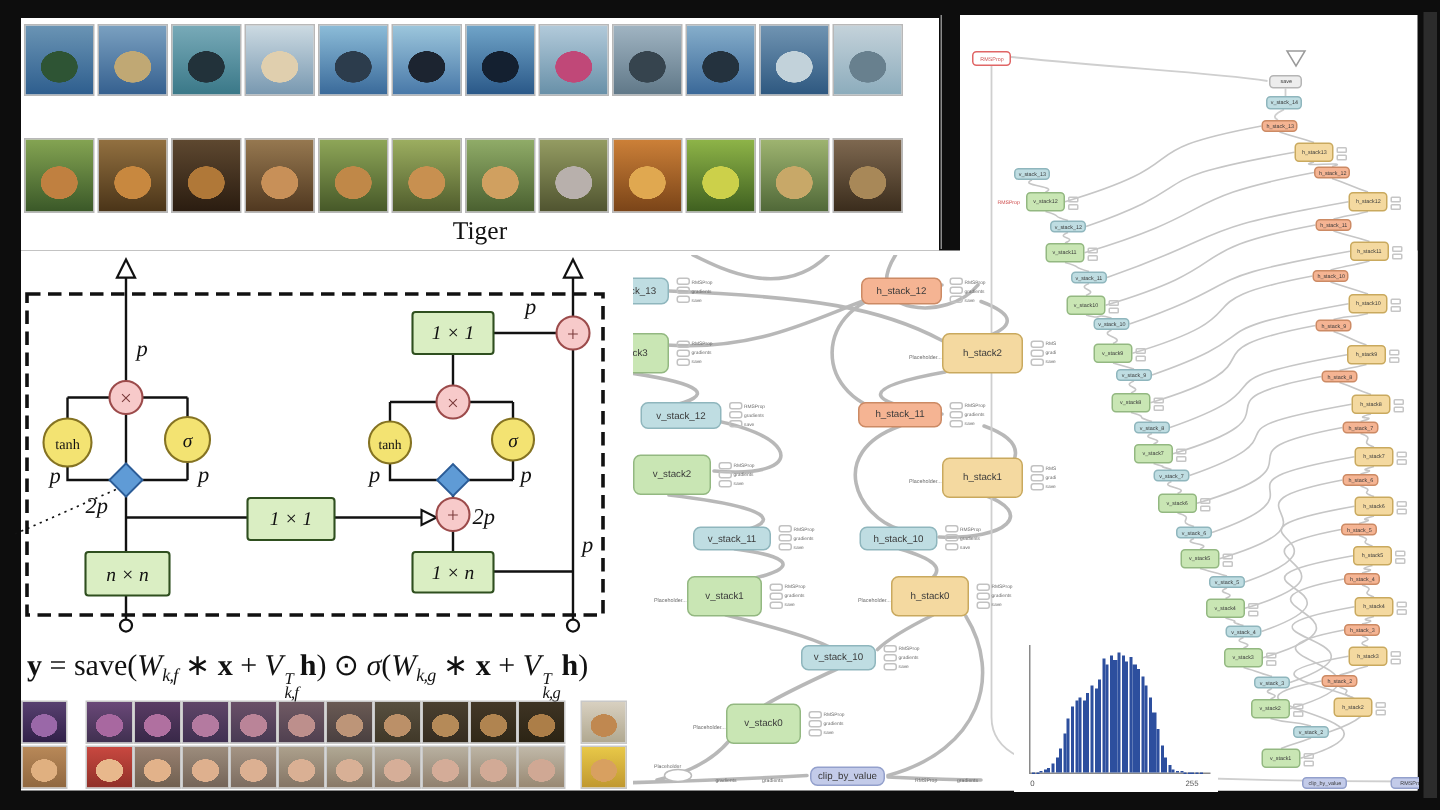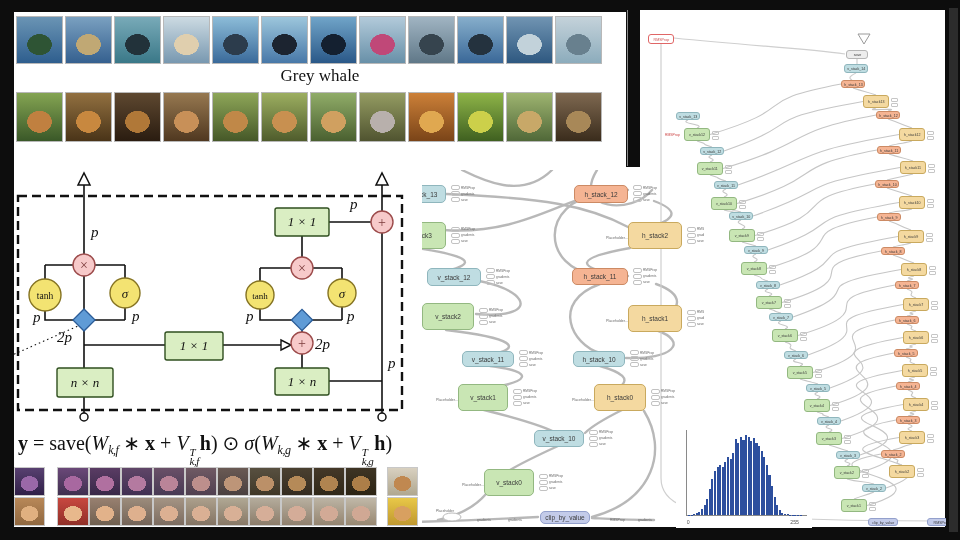--- a/index.html
+++ b/index.html
@@ -70,35 +70,35 @@
       <div class="thumb" style="width: 47px; height: 48px; background: radial-gradient(60% 50% at 50% 60%, rgb(224, 207, 174) 0px, rgb(224, 207, 174) 45%, rgba(0, 0, 0, 0) 46%), linear-gradient(rgb(204, 218, 226) 0%, rgb(120, 152, 176) 100%);"></div>
       <div class="thumb" style="width: 47px; height: 48px; background: radial-gradient(60% 50% at 50% 60%, rgb(44, 60, 76) 0px, rgb(44, 60, 76) 45%, rgba(0, 0, 0, 0) 46%), linear-gradient(rgb(140, 188, 216) 0%, rgb(58, 106, 154) 100%);"></div>
       <div class="thumb" style="width: 47px; height: 48px; background: radial-gradient(60% 50% at 50% 60%, rgb(28, 36, 48) 0px, rgb(28, 36, 48) 45%, rgba(0, 0, 0, 0) 46%), linear-gradient(rgb(156, 198, 220) 0%, rgb(72, 120, 168) 100%);"></div>
       <div class="thumb" style="width: 47px; height: 48px; background: radial-gradient(60% 50% at 50% 60%, rgb(20, 32, 48) 0px, rgb(20, 32, 48) 45%, rgba(0, 0, 0, 0) 46%), linear-gradient(rgb(112, 164, 200) 0%, rgb(42, 88, 136) 100%);"></div>
       <div class="thumb" style="width: 47px; height: 48px; background: radial-gradient(60% 50% at 50% 60%, rgb(192, 72, 120) 0px, rgb(192, 72, 120) 45%, rgba(0, 0, 0, 0) 46%), linear-gradient(rgb(178, 202, 218) 0%, rgb(104, 144, 168) 100%);"></div>
       <div class="thumb" style="width: 47px; height: 48px; background: radial-gradient(60% 50% at 50% 60%, rgb(54, 68, 78) 0px, rgb(54, 68, 78) 45%, rgba(0, 0, 0, 0) 46%), linear-gradient(rgb(160, 180, 194) 0%, rgb(96, 120, 136) 100%);"></div>
       <div class="thumb" style="width: 47px; height: 48px; background: radial-gradient(60% 50% at 50% 60%, rgb(36, 50, 62) 0px, rgb(36, 50, 62) 45%, rgba(0, 0, 0, 0) 46%), linear-gradient(rgb(134, 174, 203) 0%, rgb(58, 104, 152) 100%);"></div>
       <div class="thumb" style="width: 47px; height: 48px; background: radial-gradient(60% 50% at 50% 60%, rgb(194, 210, 218) 0px, rgb(194, 210, 218) 45%, rgba(0, 0, 0, 0) 46%), linear-gradient(rgb(112, 148, 178) 0%, rgb(46, 88, 128) 100%);"></div>
       <div class="thumb" style="width: 47px; height: 48px; background: radial-gradient(60% 50% at 50% 60%, rgb(104, 128, 142) 0px, rgb(104, 128, 142) 45%, rgba(0, 0, 0, 0) 46%), linear-gradient(rgb(196, 210, 218) 0%, rgb(140, 172, 188) 100%);"></div>
     </div>
-  <div class="caption" style="left:14px;top:66px;">Grey whale</div>
   <div class="thumbrow" style="left:16px;top:92px;">
       <div class="thumb" style="width: 47px; height: 50px; background: radial-gradient(60% 50% at 50% 60%, rgb(192, 128, 64) 0px, rgb(192, 128, 64) 45%, rgba(0, 0, 0, 0) 46%), linear-gradient(rgb(132, 164, 82) 0%, rgb(58, 88, 40) 100%);"></div>
       <div class="thumb" style="width: 47px; height: 50px; background: radial-gradient(60% 50% at 50% 60%, rgb(200, 136, 63) 0px, rgb(200, 136, 63) 45%, rgba(0, 0, 0, 0) 46%), linear-gradient(rgb(146, 112, 64) 0%, rgb(74, 52, 24) 100%);"></div>
       <div class="thumb" style="width: 47px; height: 50px; background: radial-gradient(60% 50% at 50% 60%, rgb(176, 120, 56) 0px, rgb(176, 120, 56) 45%, rgba(0, 0, 0, 0) 46%), linear-gradient(rgb(94, 72, 48) 0%, rgb(42, 28, 16) 100%);"></div>
       <div class="thumb" style="width: 47px; height: 50px; background: radial-gradient(60% 50% at 50% 60%, rgb(200, 144, 88) 0px, rgb(200, 144, 88) 45%, rgba(0, 0, 0, 0) 46%), linear-gradient(rgb(150, 120, 80) 0%, rgb(80, 56, 32) 100%);"></div>
       <div class="thumb" style="width: 47px; height: 50px; background: radial-gradient(60% 50% at 50% 60%, rgb(192, 136, 72) 0px, rgb(192, 136, 72) 45%, rgba(0, 0, 0, 0) 46%), linear-gradient(rgb(142, 166, 88) 0%, rgb(70, 88, 40) 100%);"></div>
       <div class="thumb" style="width: 47px; height: 50px; background: radial-gradient(60% 50% at 50% 60%, rgb(200, 144, 80) 0px, rgb(200, 144, 80) 45%, rgba(0, 0, 0, 0) 46%), linear-gradient(rgb(156, 174, 96) 0%, rgb(79, 92, 44) 100%);"></div>
       <div class="thumb" style="width: 47px; height: 50px; background: radial-gradient(60% 50% at 50% 60%, rgb(208, 160, 96) 0px, rgb(208, 160, 96) 45%, rgba(0, 0, 0, 0) 46%), linear-gradient(rgb(144, 172, 104) 0%, rgb(74, 96, 48) 100%);"></div>
       <div class="thumb" style="width: 47px; height: 50px; background: radial-gradient(60% 50% at 50% 60%, rgb(184, 176, 172) 0px, rgb(184, 176, 172) 45%, rgba(0, 0, 0, 0) 46%), linear-gradient(rgb(148, 156, 98) 0%, rgb(80, 84, 48) 100%);"></div>
       <div class="thumb" style="width: 47px; height: 50px; background: radial-gradient(60% 50% at 50% 60%, rgb(224, 168, 80) 0px, rgb(224, 168, 80) 45%, rgba(0, 0, 0, 0) 46%), linear-gradient(rgb(204, 128, 56) 0%, rgb(122, 68, 24) 100%);"></div>
       <div class="thumb" style="width: 47px; height: 50px; background: radial-gradient(60% 50% at 50% 60%, rgb(204, 208, 74) 0px, rgb(204, 208, 74) 45%, rgba(0, 0, 0, 0) 46%), linear-gradient(rgb(142, 180, 72) 0%, rgb(63, 96, 32) 100%);"></div>
       <div class="thumb" style="width: 47px; height: 50px; background: radial-gradient(60% 50% at 50% 60%, rgb(200, 168, 104) 0px, rgb(200, 168, 104) 45%, rgba(0, 0, 0, 0) 46%), linear-gradient(rgb(158, 180, 112) 0%, rgb(80, 104, 56) 100%);"></div>
       <div class="thumb" style="width: 47px; height: 50px; background: radial-gradient(60% 50% at 50% 60%, rgb(168, 136, 88) 0px, rgb(168, 136, 88) 45%, rgba(0, 0, 0, 0) 46%), linear-gradient(rgb(126, 104, 80) 0%, rgb(58, 44, 28) 100%);"></div>
     </div>
+  <div class="caption" style="left:14px;top:144px;">Tiger</div>
   <div class="divider" style="left:627px;top:10px;height:156px;"></div>
 
   <div class="wpanel" style="left:14px;top:167px;width:931px;height:360px;"></div>
   <div class="wpanel" style="left:640px;top:10px;width:305px;height:517px;"></div>
   <div style="position:absolute;left:949px;top:8px;width:9px;height:524px;background:#2c2c2c;"></div>
 
   <svg id="diag" width="430" height="430" viewBox="0 0 430 430" style="position:absolute;left:0;top:0;z-index:4;">
     <g stroke="#111" stroke-width="1.6" fill="none">
       <rect x="18" y="196" width="384" height="214" stroke-width="2.4" stroke-dasharray="9,5"></rect>
       <path d="M 84,178 L 84,254 M 84,276 L 84,314 M 84,326 L 84,368 M 84,397 L 84,413"></path>

